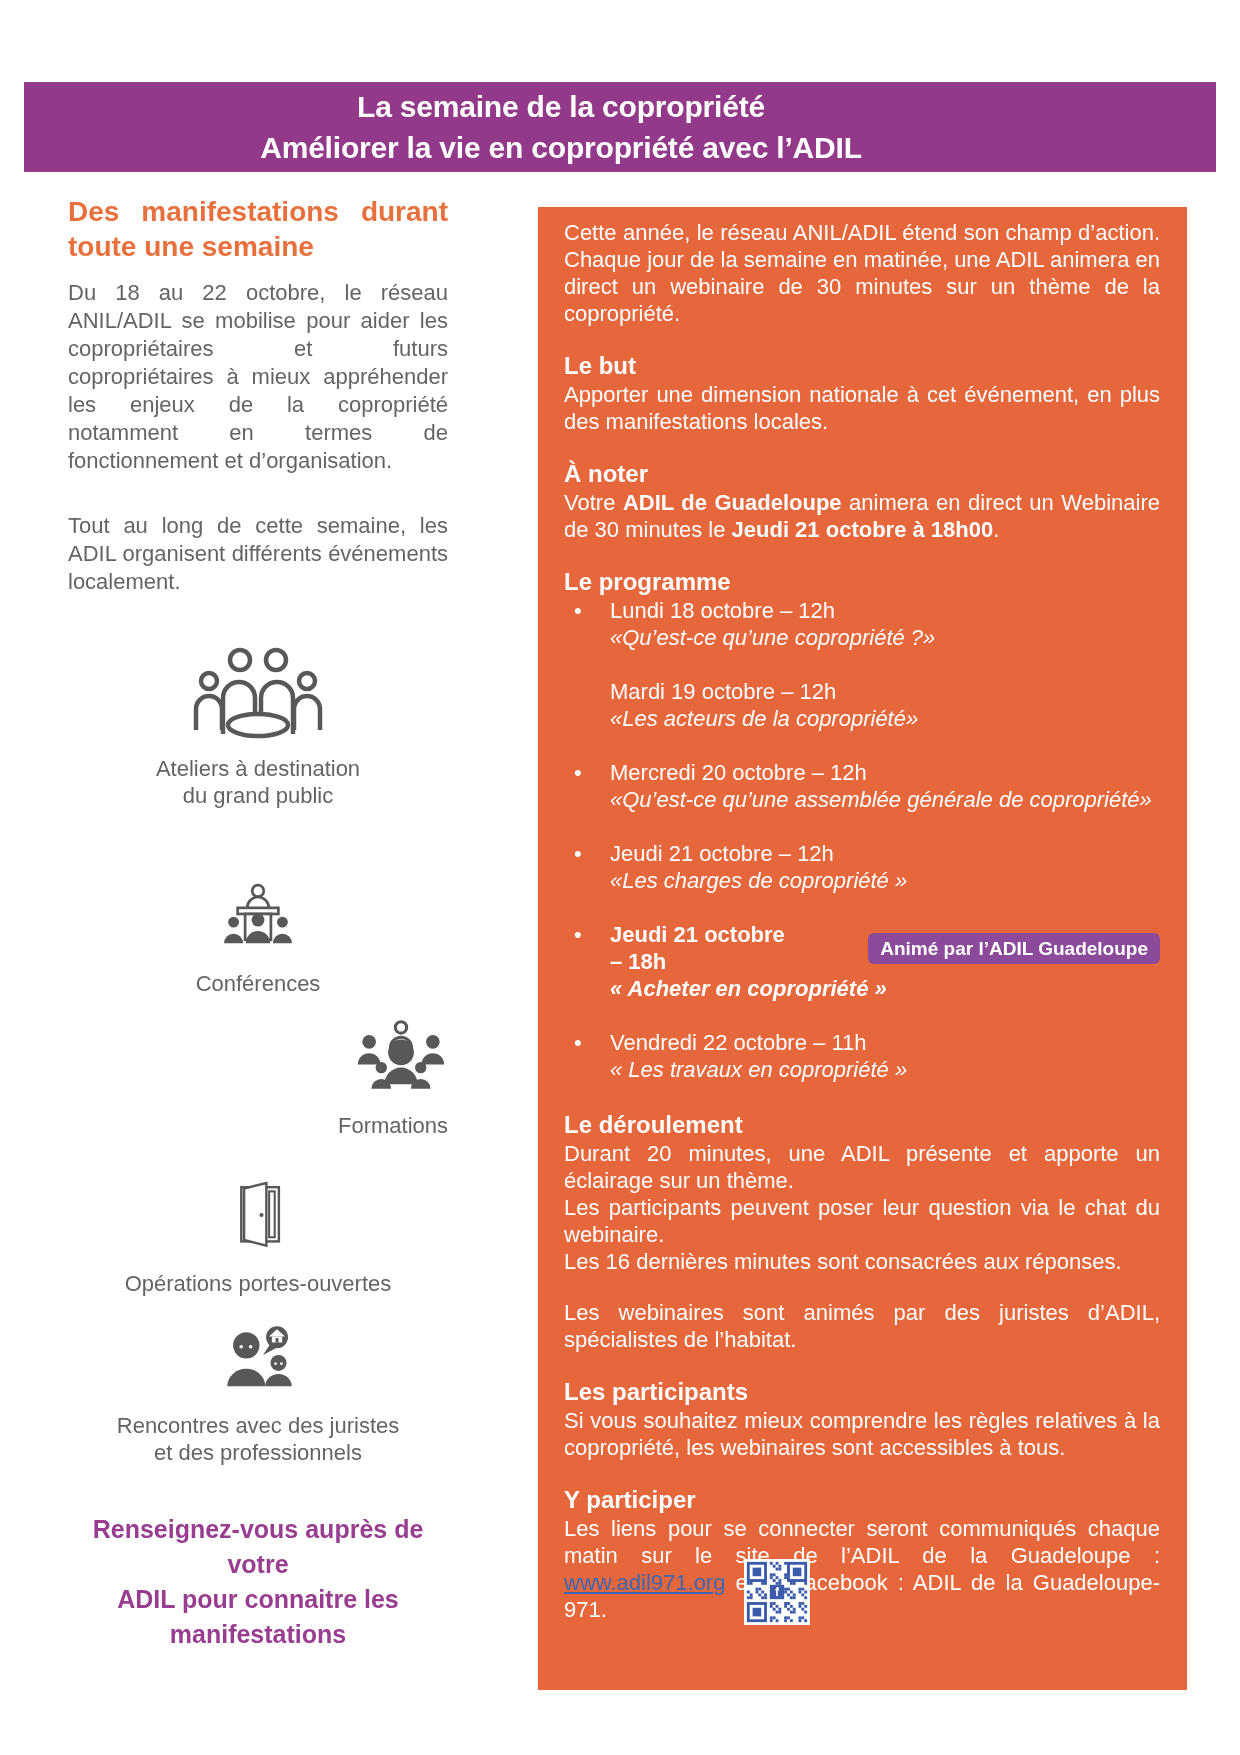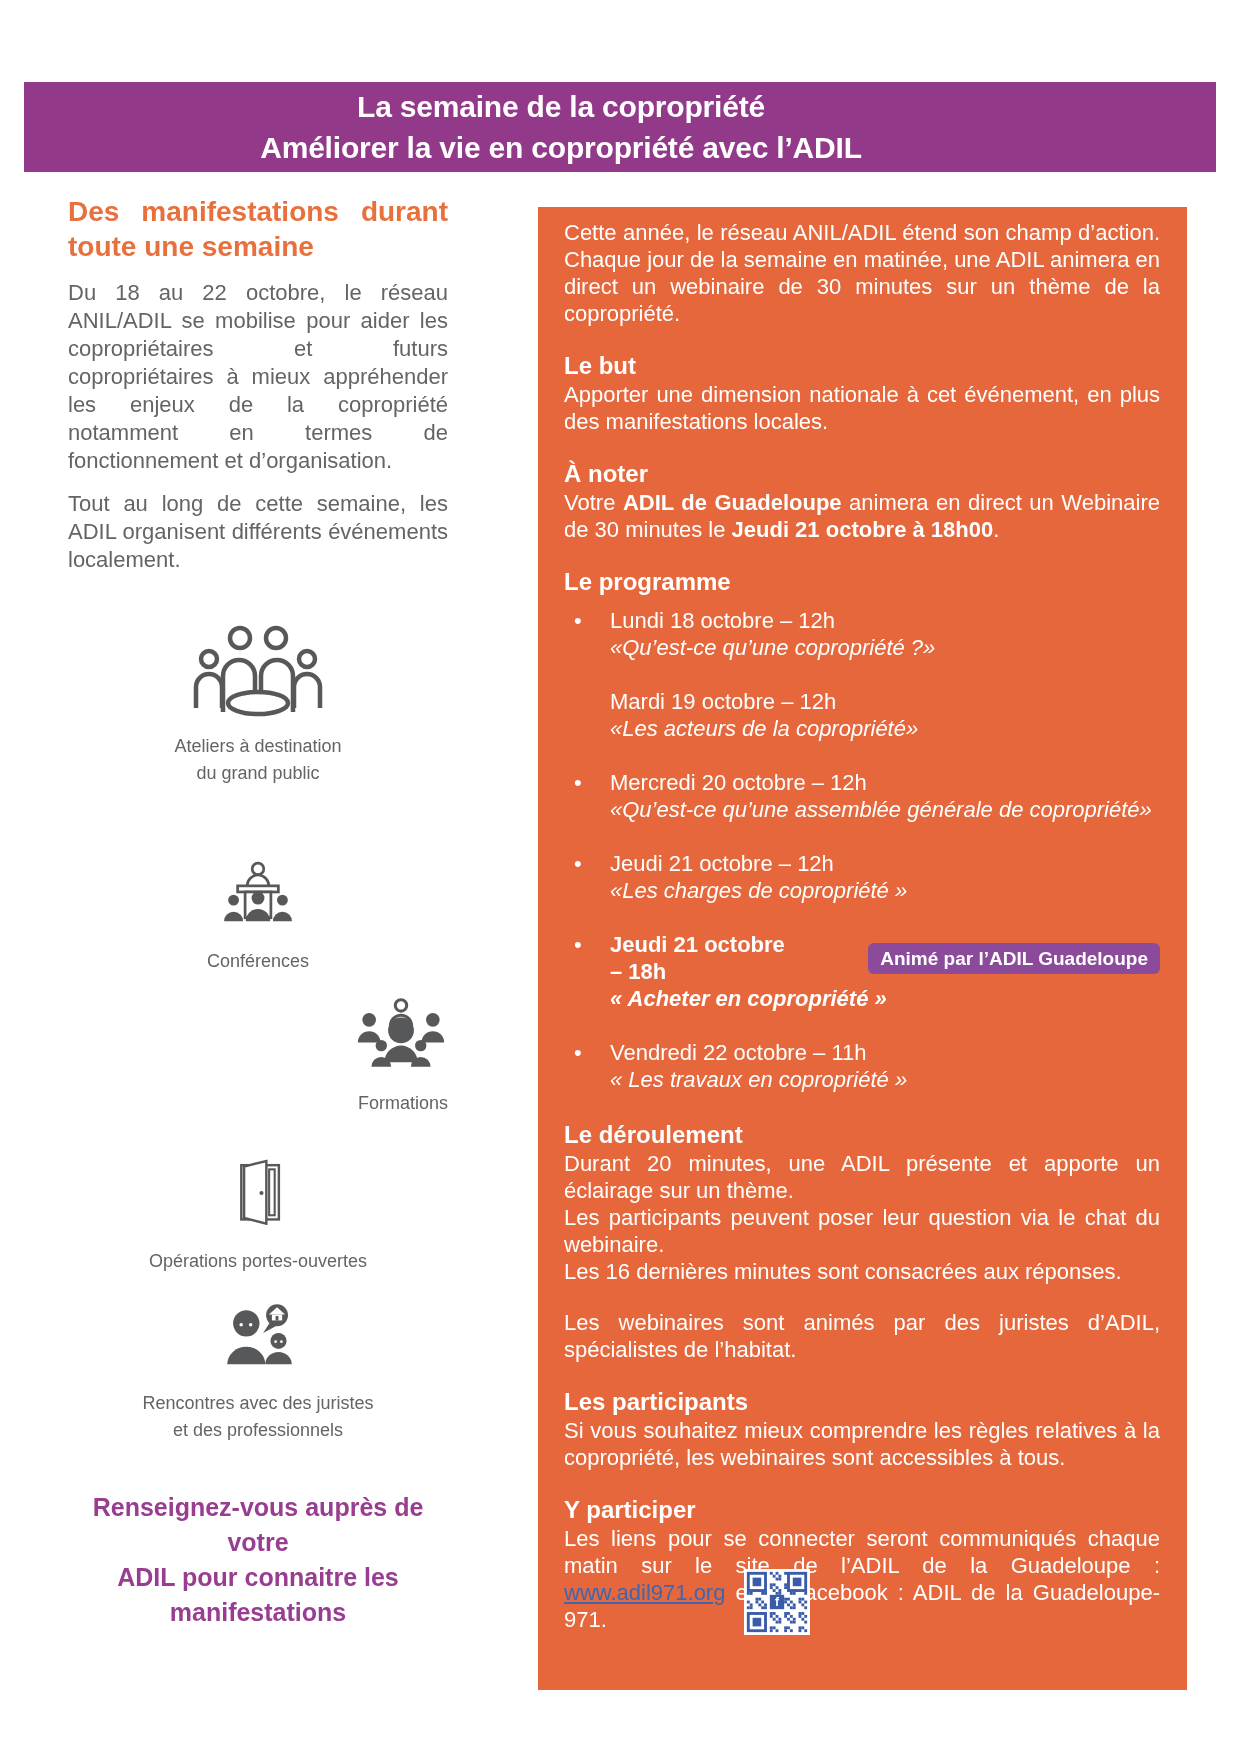--- a/index.html
+++ b/index.html
@@ -12,42 +12,42 @@
           box-sizing:border-box;padding-right:118px;}
   .banner-text{color:#fff;font-weight:bold;font-size:30px;line-height:41px;
                text-align:center;white-space:pre-line;letter-spacing:-0.2px;}
 
   
   .left-col{position:absolute;left:68px;top:194px;width:380px;}
   .lc-head{margin:0;font-size:28px;font-weight:bold;color:var(--heading_orange);line-height:35px;}
   .lc-head .l1{display:block;text-align:justify;text-align-last:justify;}
   .lc-head .l2{display:block;}
   .lc-para{margin:15px 0 0 0;font-size:22px;line-height:28px;color:var(--text_gray);text-align:justify;}
-  .lc-para.p2{margin-top:15px;}
+  .lc-para.p2{margin-top:37px;}
   .events{width:100%;}
   .event{display:flex;flex-direction:column;align-items:center;}
   .event .icon{color:var(--icon_gray);}
-  .event-label{margin-top:9px;font-size:18px;line-height:27px;color:var(--text_gray);
+  .event-label{margin-top:9px;font-size:22px;line-height:27px;color:var(--text_gray);
                text-align:center;white-space:pre-line;}
   .e1{margin-top:50px;} .e2{margin-top:62px;} .e3{margin-top:14px;align-items:flex-end;}
   .e4{margin-top:30px;} .e5{margin-top:20px;}
   .contact-note{margin-top:46px;font-size:25px;font-weight:bold;line-height:35px;
                 color:var(--footer_purple);text-align:center;white-space:pre-line;}
 
   
   .panel{position:absolute;left:538px;top:207px;width:649px;height:1483px;
          background:var(--panel_bg);box-sizing:border-box;padding:12px 27px 0 26px;overflow:hidden;color:#fff;}
   .p-title{margin:2px 0 6px 0;font-size:31px;font-weight:bold;line-height:40px;}
   .p-para{margin:0;font-size:22px;line-height:27px;}
   .justify{text-align:justify;}
   .sec{margin-top:24px;}
   .sec h3{margin:0 0 1px 0;font-size:24px;font-weight:bold;line-height:29px;}
   b{font-weight:bold;}
 
-  .prog{margin-top:11px;}
+  .prog{margin-top:1px;}
   .prog-item{position:relative;padding-left:46px;margin-bottom:27px;font-size:22px;line-height:27px;}
   .prog-item.bulleted::before{content:"\2022";position:absolute;left:10px;top:0;}
   .prog-item .topic{font-style:italic;}
   .prog-item.strong .day{font-weight:bold;}
   .prog-item.strong .topic{font-weight:bold;}
   .day-row{display:flex;align-items:center;gap:12px;}
   .badge{display:inline-block;margin-left:54px;background:var(--badge_bg);color:#fff;
          font-size:19px;font-weight:bold;line-height:21px;padding:5px 12px;border-radius:6px;white-space:nowrap;}
 
   .yp-para{position:relative;}

